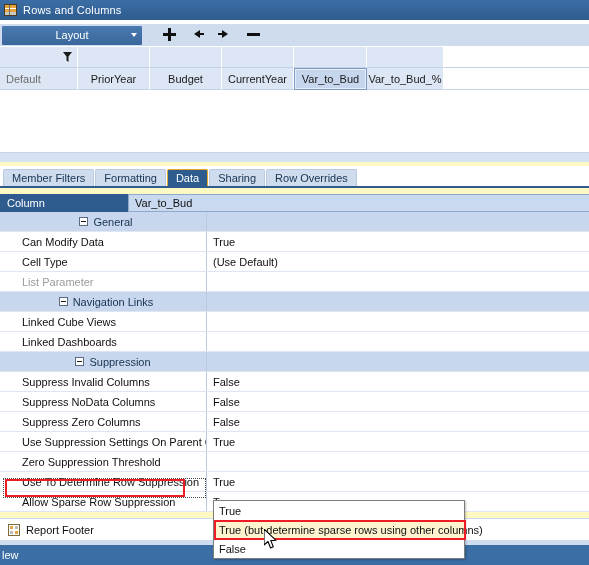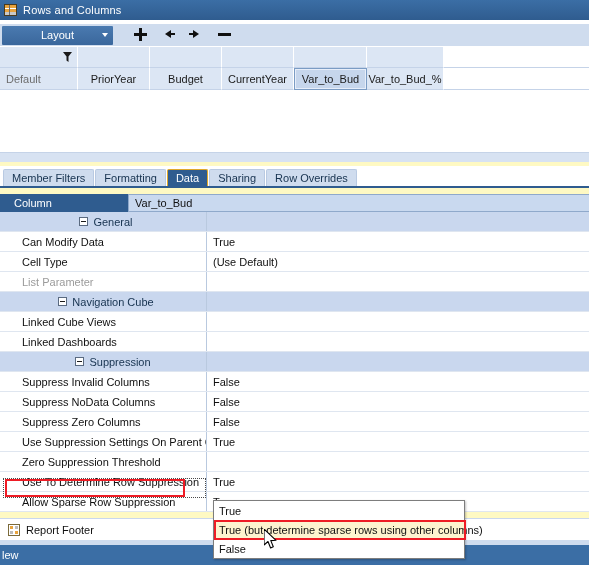--- a/index.html
+++ b/index.html
@@ -56,21 +56,21 @@
 
   
   .toolbar {
     position: absolute; left: 0; top: 23px; width: 589px; height: 23px;
     background: #cfdcee;
     border-top: 1px solid #ffffff;
     display: flex; align-items: center;
   }
   .layout-btn {
     position: relative;
-    width: 111px; height: 19px; margin-left: 2px;
+    width: 140px; height: 19px; margin-left: 2px;
     background: linear-gradient(#4a7ab0, #3a679c);
     border: 1px solid #2e5party;
     border-radius: 1px;
     color: #ffffff;
     display: flex; align-items: center; justify-content: center;
     font-size: 11px;
     cursor: default;
   }
   .layout-btn .caret {
     position: absolute; right: 5px; top: 50%; transform: translateY(-50%);
@@ -174,21 +174,21 @@
   
   .colbar {
     position: absolute; left: 0; top: 194px; width: 589px; height: 18px;
     display: flex;
   }
   .colbar .cb-label {
     width: 128px; height: 18px;
     background: #2f5c8f;
     color: #ffffff;
     display: flex; align-items: center;
-    padding-left: 14px;
+    padding-left: 7px;
     font-size: 11px;
   }
   .colbar .cb-value {
     flex: 1; height: 18px;
     background: #c9d9ef;
     border: 1px solid #8fa9cb;
     border-right: none;
     display: flex; align-items: center;
     padding-left: 6px;
     font-size: 11px; color: #101010;
@@ -423,21 +423,21 @@
     </div>
 
     <div class="prow disabled">
       <div class="pname">List Parameter</div>
       <div class="pval"></div>
     </div>
 
     <div class="prow category">
       <div class="pname" style="padding-left:6px">
         <span class="expander"></span>
-        <span>Navigation Cube</span>
+        <span>Navigation Links</span>
       </div>
       <div class="pval"></div>
     </div>
 
     <div class="prow">
       <div class="pname">Linked Cube Views</div>
       <div class="pval"></div>
     </div>
 
     <div class="prow">

